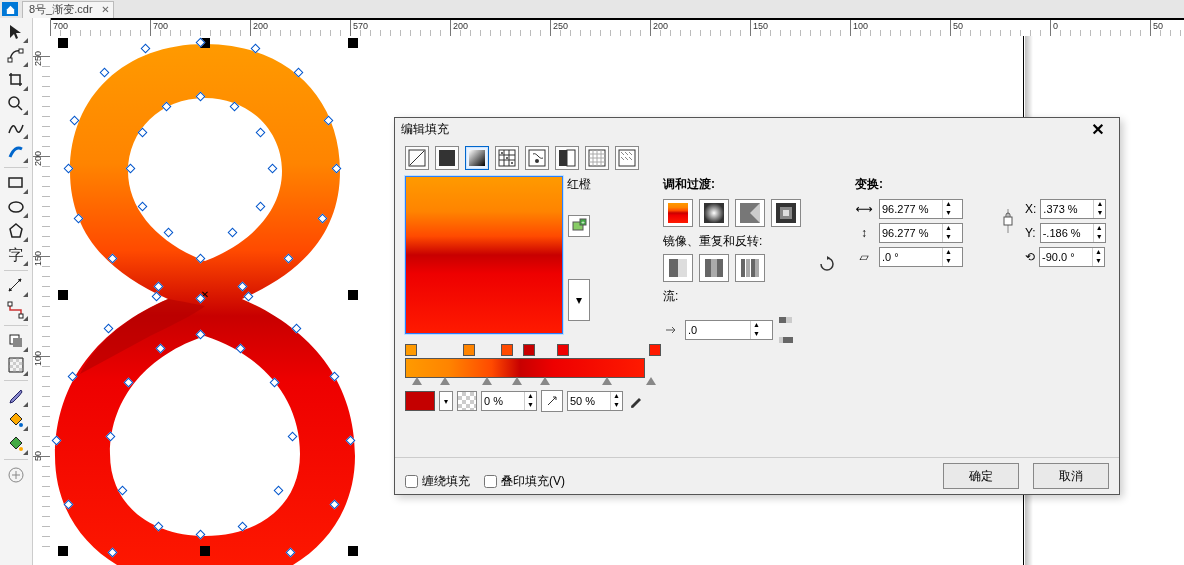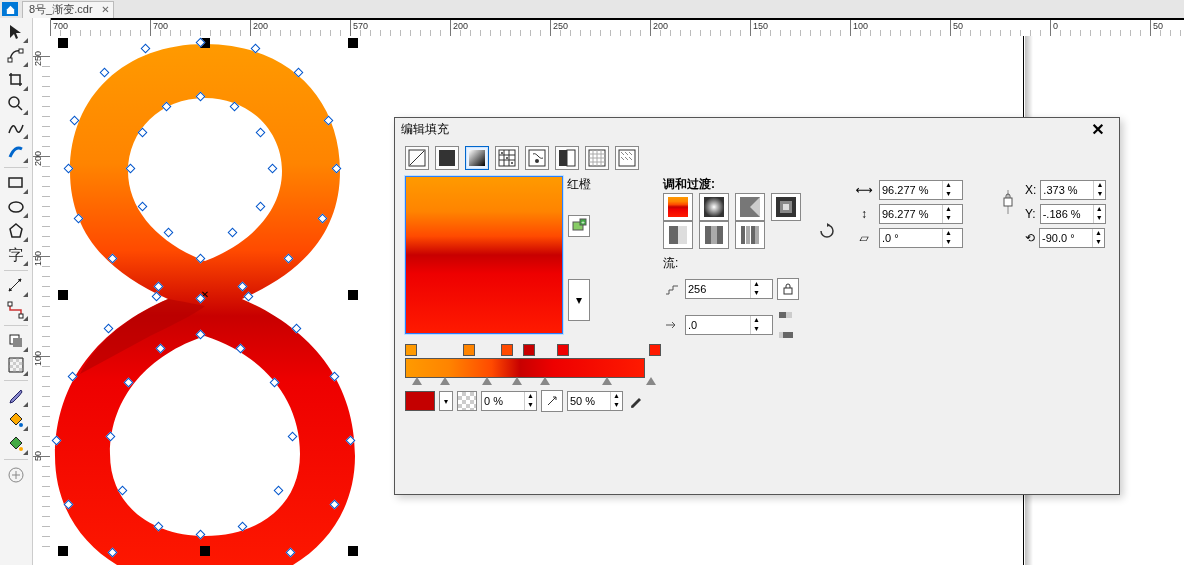--- a/index.html
+++ b/index.html
@@ -61,21 +61,21 @@
   .dd{width:12px;height:18px;border:1px solid #888;background:#fff;display:flex;align-items:center;justify-content:center;font-size:8px}
   .trans-toggle{width:18px;height:18px;border:1px solid #888;background:repeating-conic-gradient(#ccc 0 25%,#fff 0 50%) 0 0/8px 8px}
   .numbox{display:flex;align-items:center;border:1px solid #888;background:#fff;height:18px}
   .numbox input{border:none;width:38px;font-size:11px;padding:0 2px;outline:none;background:transparent;text-align:left}
   .spin{width:12px;display:flex;flex-direction:column}
   .spin span{height:9px;font-size:7px;line-height:7px;text-align:center;border-left:1px solid #ccc}
   .iconbtn{width:20px;height:20px;border:1px solid #888;background:#fff;display:flex;align-items:center;justify-content:center}
   .iconbtn-flat{width:18px;height:18px;display:flex;align-items:center;justify-content:center}
 
   .col2{width:190px}
-  .sect-title{font-weight:bold;}
+  .sect-title{font-weight:bold;margin-bottom:6px}
   .subhead{margin-top:6px;margin-bottom:4px}
   .btngroup{display:flex;gap:6px}
   .pbtn{width:28px;height:26px;border:1px solid #888;background:#fff;display:flex;align-items:center;justify-content:center}
   .fieldrow{display:flex;align-items:center;gap:4px;margin-top:6px}
   .fieldrow .lead{width:18px;font-size:14px;display:flex;justify-content:center}
   .refresh{width:20px;height:20px;margin-left:8px}
   .reverse-icons{display:flex;flex-direction:column;gap:2px}
 
   .col3{flex:1}
   .trans-grid{display:grid;grid-template-columns:18px 84px 22px 22px 84px;gap:4px 6px;align-items:center;margin-top:4px}
@@ -815,20 +815,21 @@
           </div>
         <div class="pbtn">
             <svg width="20" height="20">
               <rect width="20" height="20" fill="#333"></rect>
               <rect x="4" y="4" width="12" height="12" fill="#888"></rect>
               <rect x="7" y="7" width="6" height="6" fill="#ddd"></rect>
             </svg>
           </div>
       </div>
 
+      <div class="subhead">镜像、重复和反转:</div>
       <div class="btngroup">
         <div class="pbtn">
             <svg width="18" height="18">
               <rect width="18" height="18" fill="#ddd"></rect>
               <rect width="9" height="18" fill="#666"></rect>
             </svg>
           </div>
         <div class="pbtn">
             <svg width="18" height="18">
               <rect width="6" height="18" x="0" fill="#666"></rect>
@@ -847,40 +848,20 @@
         <div style="flex:1"></div>
         <div class="iconbtn-flat refresh">
           <svg width="16" height="16">
               <path d="M8 2 A6 6 0 1 1 2 8" fill="none" stroke="#333" stroke-width="1.5"></path>
               <path d="M8 0 L8 4 L11 2 Z" fill="#333"></path>
             </svg>
         </div>
       </div>
 
       <div class="subhead">流:</div>
-      <div class="fieldrow">
-        <div class="lead">
-            <svg width="14" height="12">
-              <path d="M1 11 H4 V7 H8 V3 H13" fill="none" stroke="#555"></path>
-            </svg>
-          </div>
-        <div class="numbox" style="width:86px">
-          <input style="width: 60px;" value="256">
-          <div class="spin">
-              <span>▲</span>
-              <span>▼</span>
-            </div>
-        </div>
-        <div class="iconbtn">
-          <svg width="12" height="12">
-              <rect x="2" y="5" width="8" height="6" fill="none" stroke="#333"></rect>
-              <path d="M4 5 V3 A2 2 0 0 1 8 3 V5" fill="none" stroke="#333"></path>
-            </svg>
-        </div>
-      </div>
       <div class="fieldrow">
         <div class="lead">
             <svg width="14" height="10">
               <path d="M1 5 H10 M10 5 L7 2 M10 5 L7 8" stroke="#555" fill="none"></path>
             </svg>
           </div>
         <div class="numbox" style="width:86px">
           <input style="width: 60px;" value=".0">
           <div class="spin">
               <span>▲</span>
@@ -898,20 +879,21 @@
               <svg width="14" height="8">
                 <rect x="0" y="1" width="6" height="6" fill="#ccc"></rect>
                 <rect x="4" y="1" width="10" height="6" fill="#666"></rect>
               </svg>
             </div>
         </div>
       </div>
     </div>
 
     <div class="col3">
+      <div class="sect-title">变换:</div>
       <div class="trans-grid">
         <div class="ticon">⟷</div>
         <div class="numbox">
             <input style="width: 58px;" value="96.277 %">
             <div class="spin">
               <span>▲</span>
               <span>▼</span>
             </div>
           </div>
         <div></div>
@@ -970,13 +952,30 @@
               <div class="spin">
                 <span>▲</span>
                 <span>▼</span>
               </div>
             </div>
           </div>
       </div>
     </div>
   </div>
 
+  <div class="footer">
+    <label class="chk">
+      <input type="checkbox" style="">
+      <span>缠绕填充</span>
+    </label>
+    <label class="chk">
+      <input type="checkbox" style="">
+      <span>叠印填充(V)</span>
+    </label>
+    <div class="spacer"></div>
+    <div class="mainbtn">
+        <span>确定</span>
+      </div>
+    <div class="mainbtn">
+        <span>取消</span>
+      </div>
+  </div>
 </div>
 
 </body></html>

